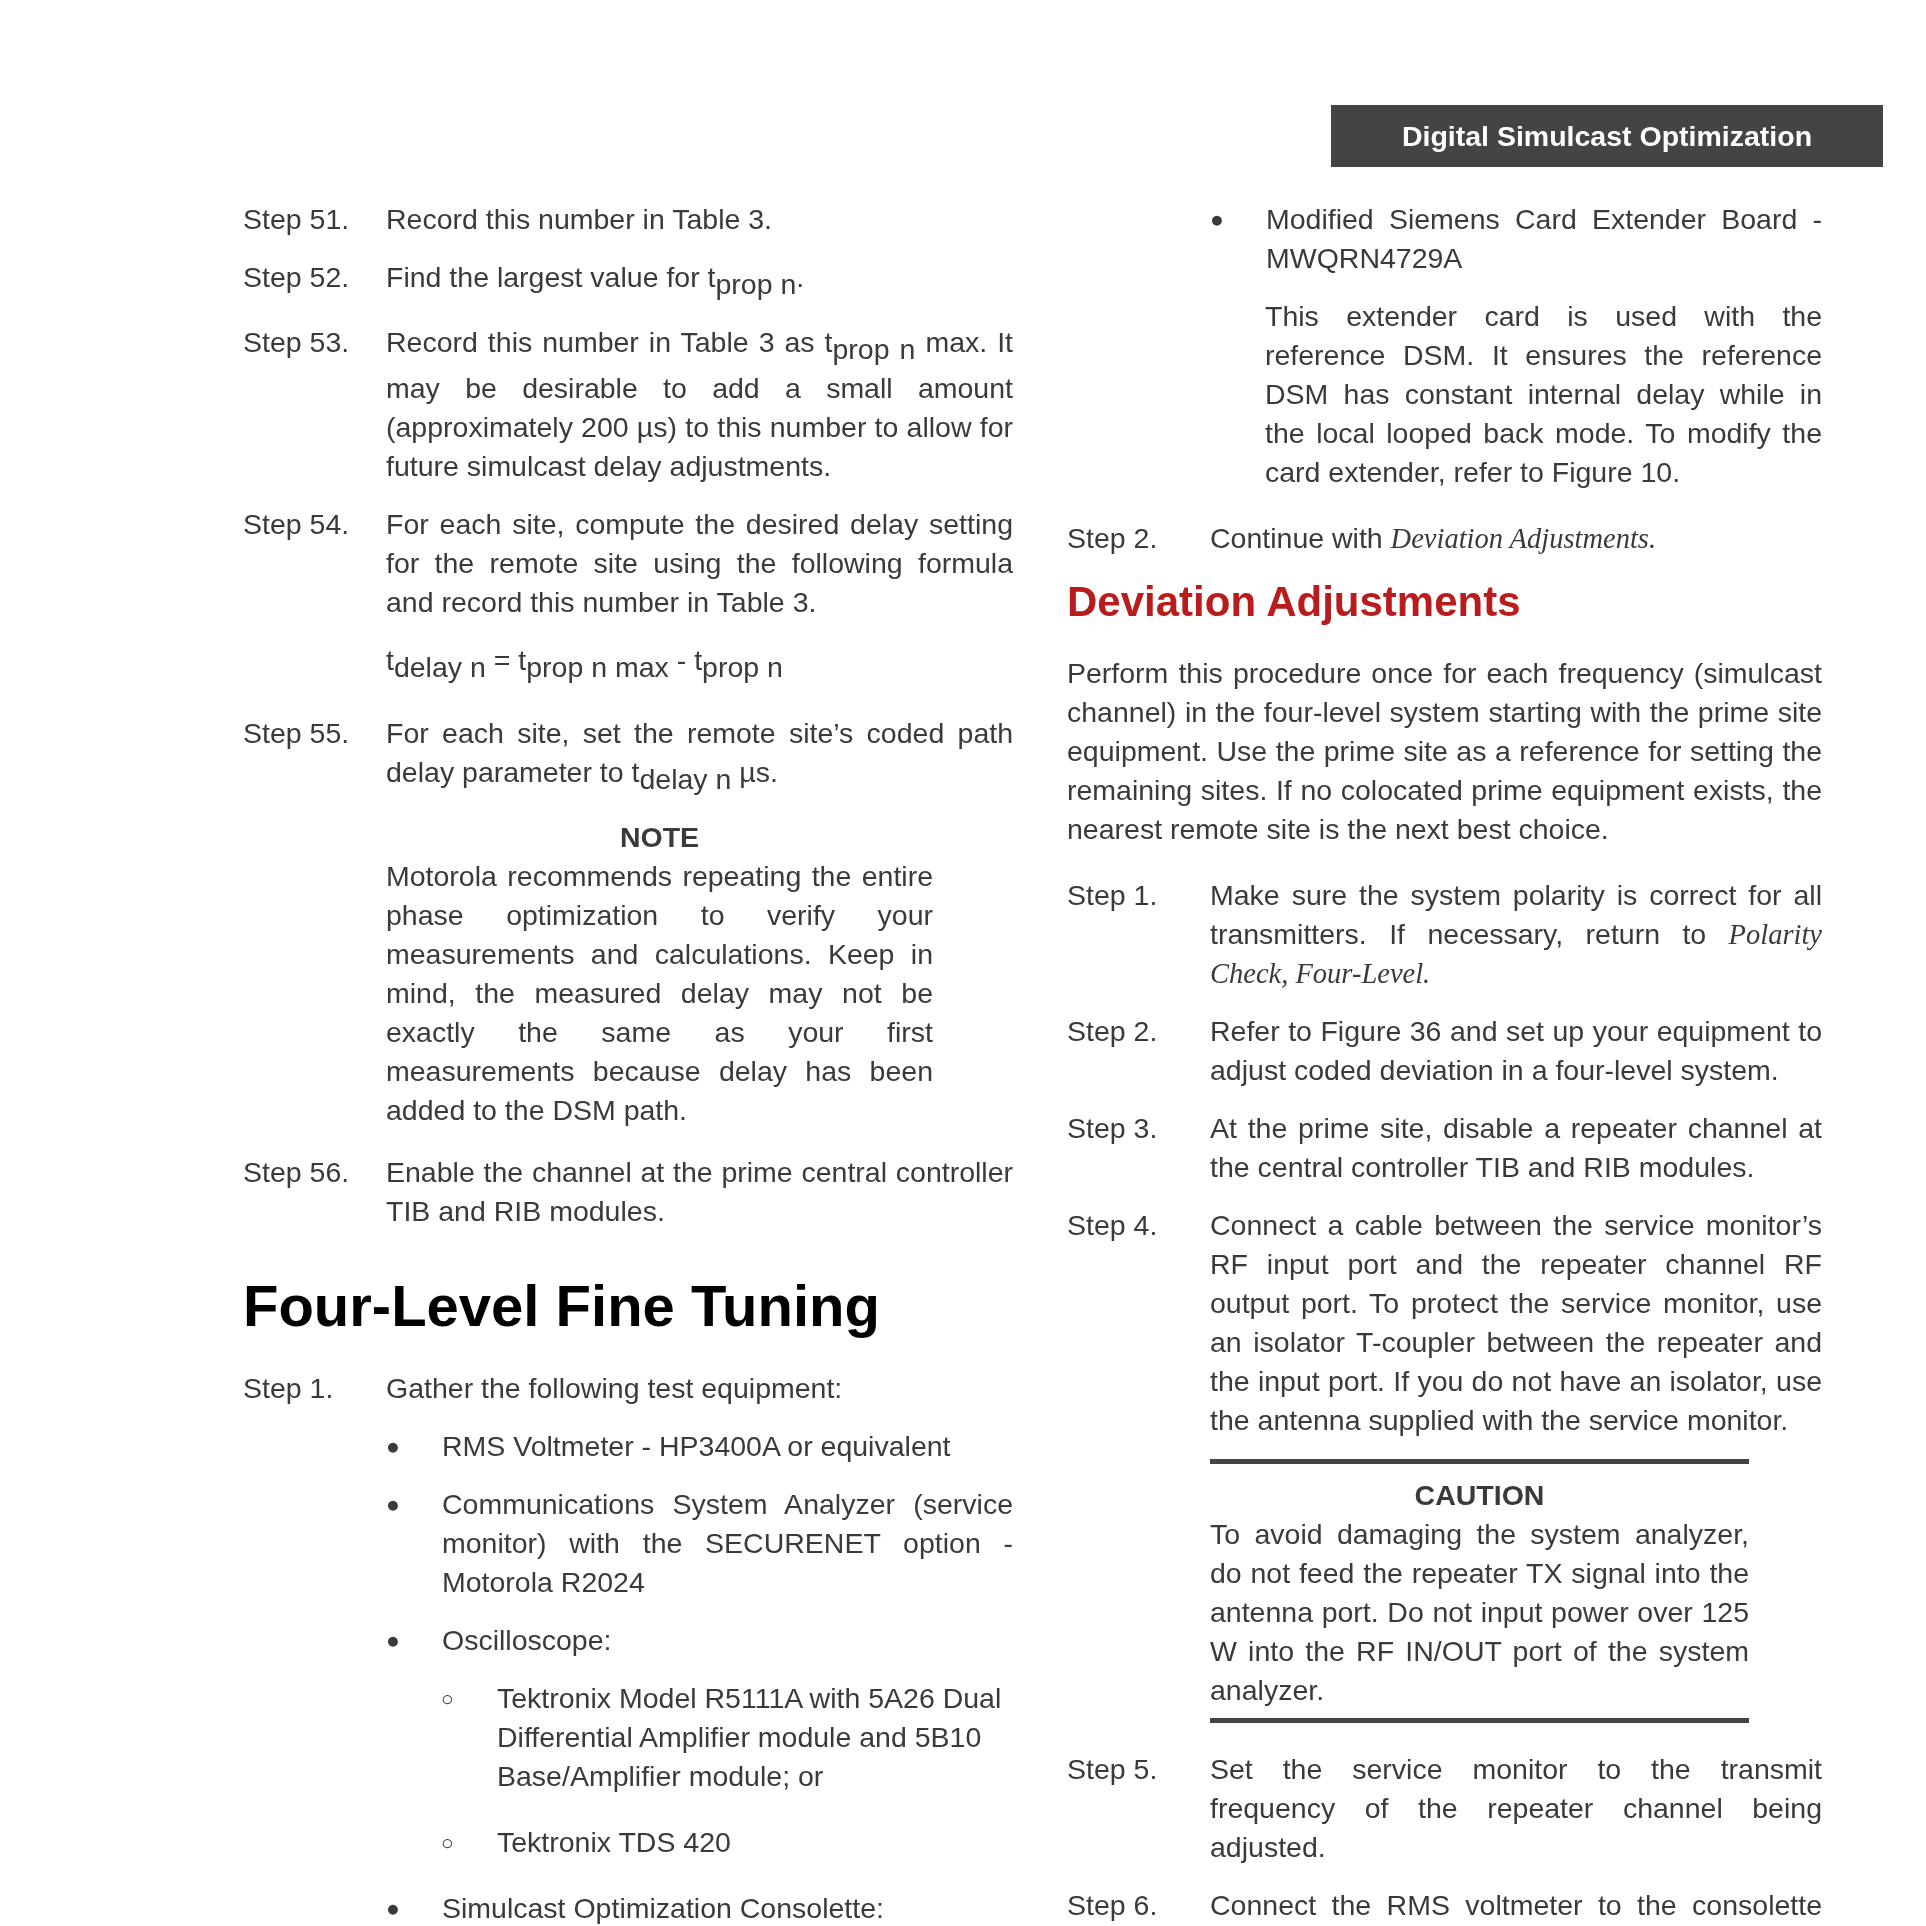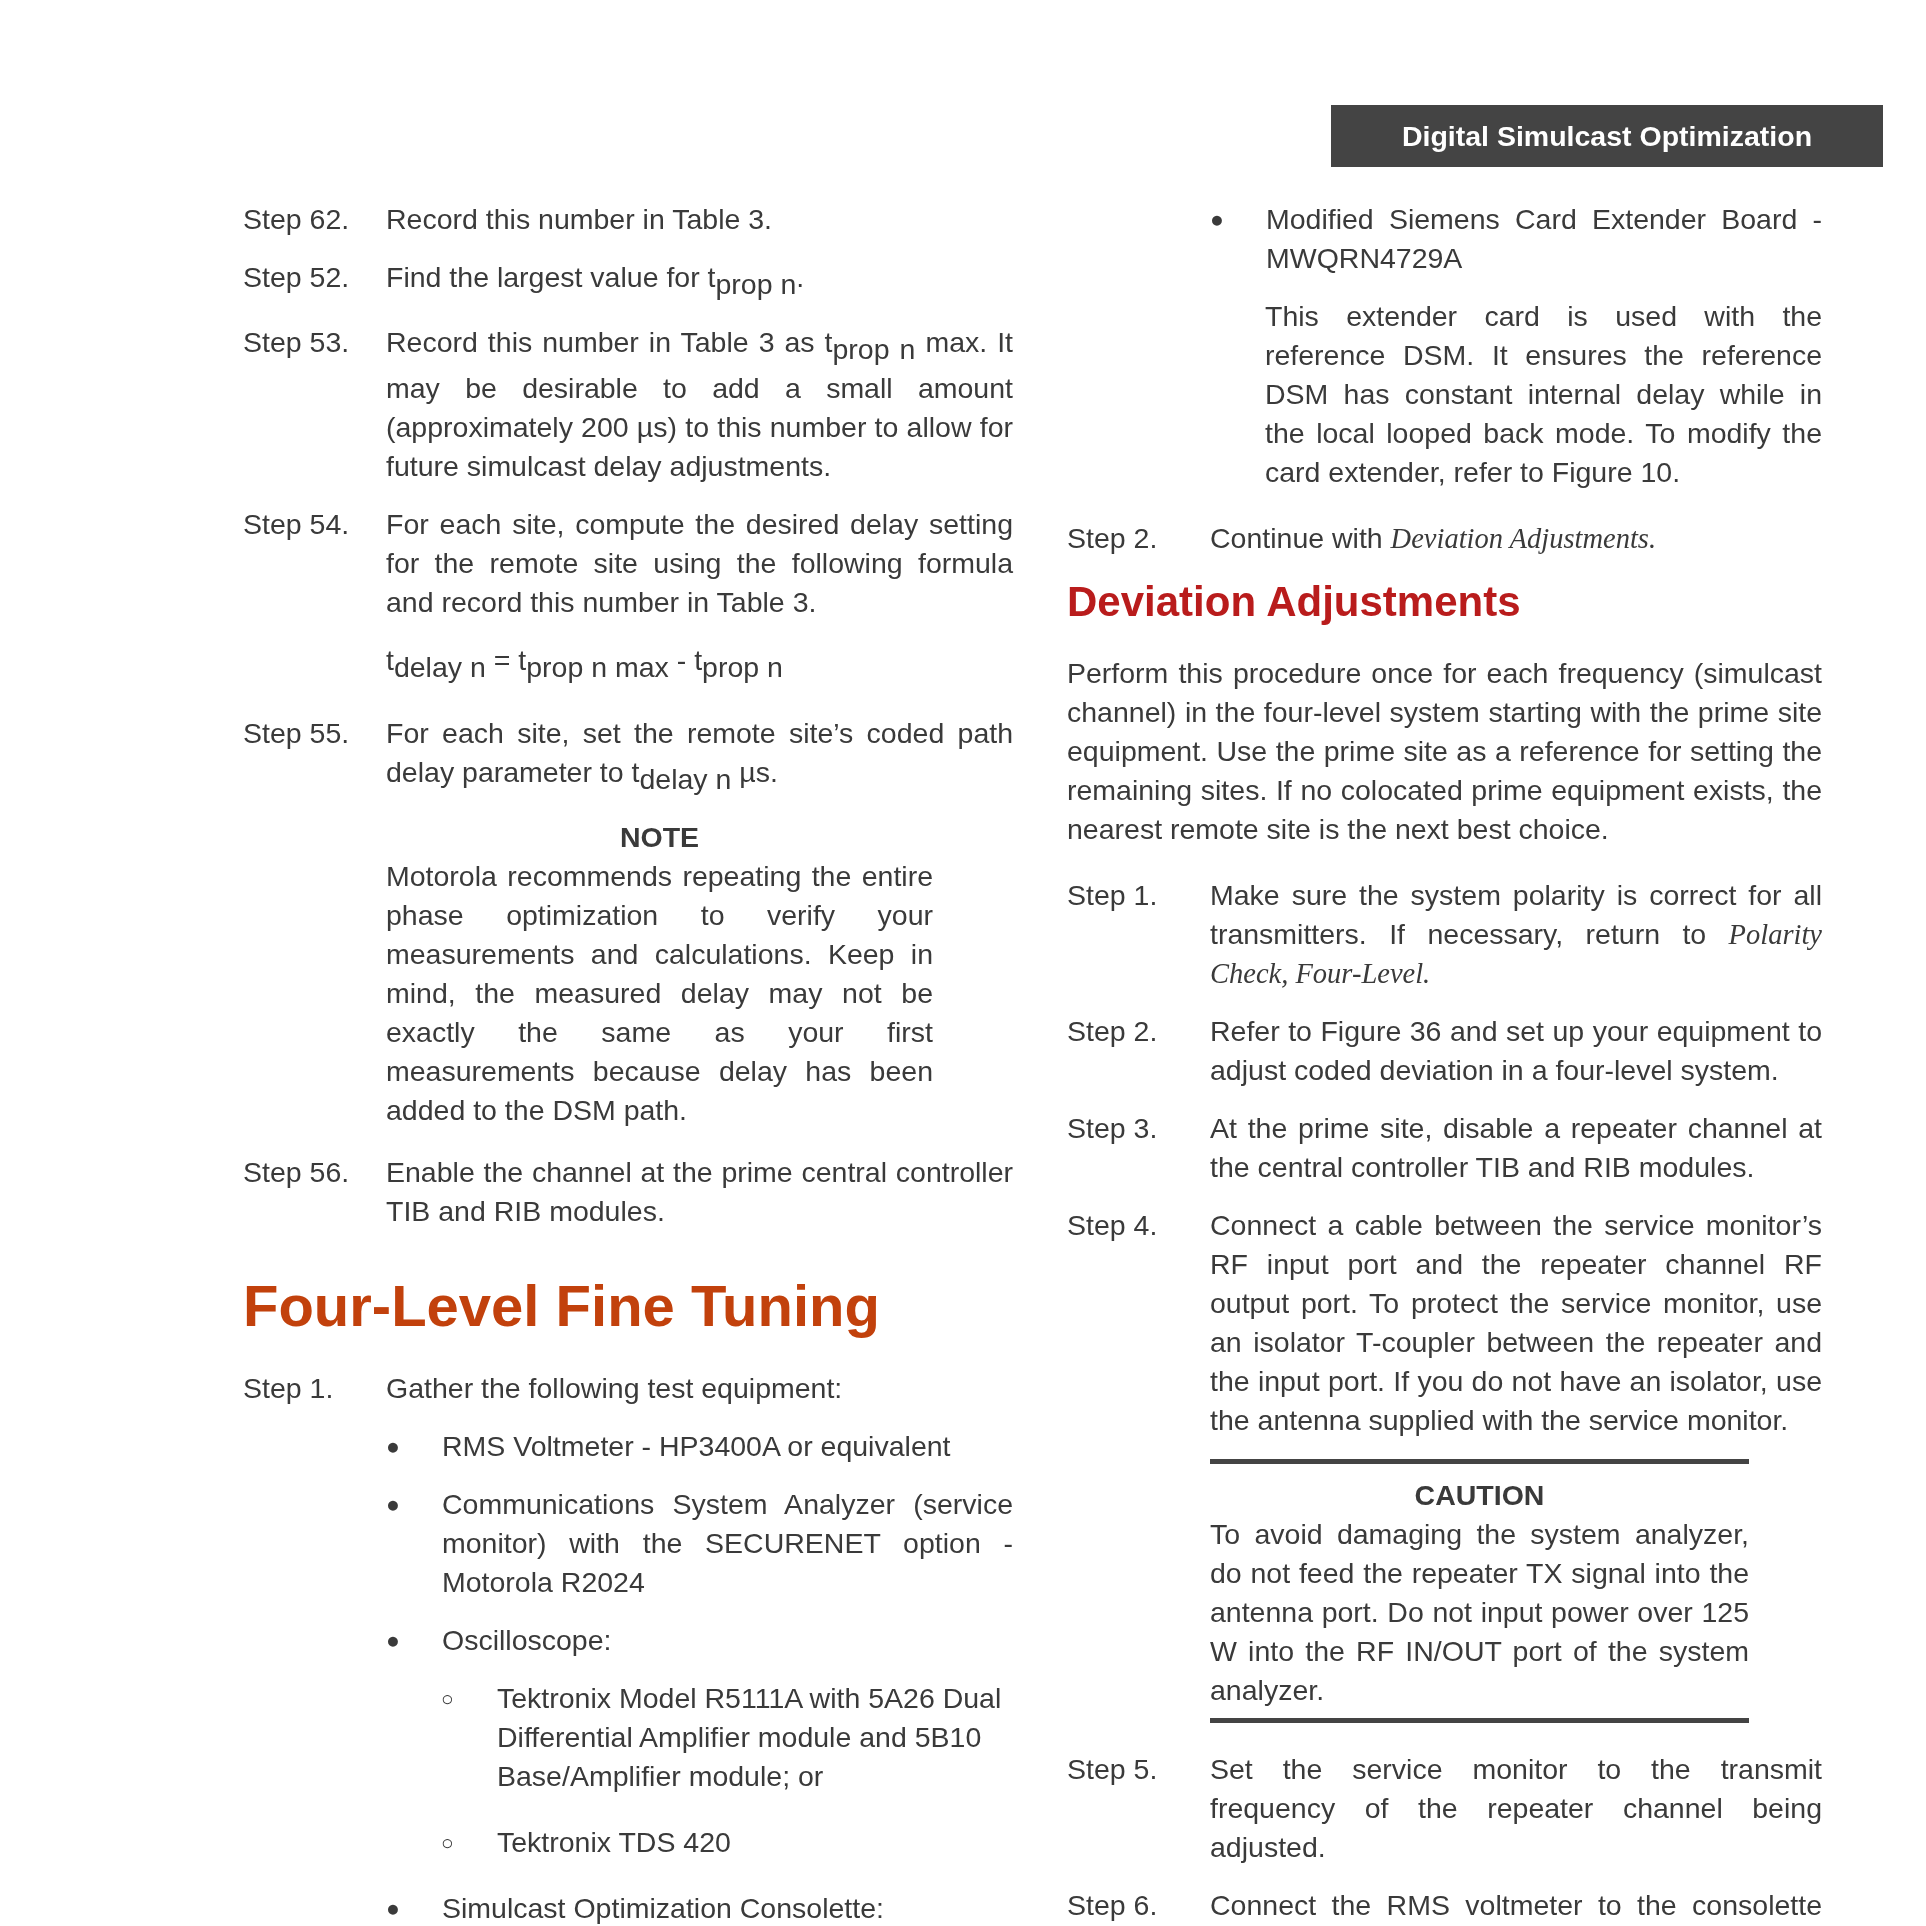--- a/index.html
+++ b/index.html
@@ -17,21 +17,21 @@
   .col-left { left: 243px; top: 200px; width: 770px; }
   .col-right { left: 1067px; top: 200px; width: 755px; }
   .step { display: flex; margin-bottom: 19px; }
   .step-label { width: 143px; flex: 0 0 143px; }
   .step-text { flex: 1; text-align: justify; }
   .indent { margin-left: 143px; }
   .formula { margin-left: 143px; margin-bottom: 27px; margin-top: 1px; }
   .sub { font-size: 28.5px; vertical-align: -7px; }
   .note-box { margin-left: 143px; width: 547px; margin-bottom: 23px; text-align: justify; }
   .note-title { text-align: center; font-weight: bold; }
-  .h1 { font-size: 58px; font-weight: bold; line-height: 65px; margin: 42px 0 31px 0; color: #c2410c; }
+  .h1 { font-size: 58px; font-weight: bold; line-height: 65px; margin: 42px 0 31px 0; color: #000000; }
   .h2 { font-size: 42px; font-weight: bold; line-height: 50px; margin: 15.4px 0 27px 0; color: #b91c1c; }
   .bullet { display: flex; margin-left: 143px; margin-bottom: 19px; }
   .bullet-mark { width: 56px; flex: 0 0 56px; font-size: 23px; }
   .bullet-text { flex: 1; text-align: justify; }
   .subbullet { display: flex; margin-left: 198px; margin-bottom: 27px; margin-top: 11.6px; }
   .subbullet-mark { width: 56px; flex: 0 0 56px; font-size: 21px; }
   .subbullet-text { flex: 1; }
   .para { text-align: justify; margin-bottom: 27px; }
   .ital { font-style: italic; font-family: Liberation Serif, serif; }
   .caution { margin-left: 143px; width: 539px; margin-bottom: 27px; margin-top: 15.4px; }
@@ -44,21 +44,21 @@
 
 <div class="page">
 
   <div class="header-band">
     <span>Digital Simulcast Optimization</span>
   </div>
 
   <div class="col col-left">
 
     <div class="step">
-      <span class="step-label">Step 62.</span>
+      <span class="step-label">Step 51.</span>
       <span class="step-text">Record this number in Table 3.</span>
     </div>
 
     <div class="step">
       <span class="step-label">Step 52.</span>
       <span class="step-text"><span>Find the largest value for t</span><span class="sub">prop n</span><span>.</span></span>
     </div>
 
     <div class="step">
       <span class="step-label">Step 53.</span>

